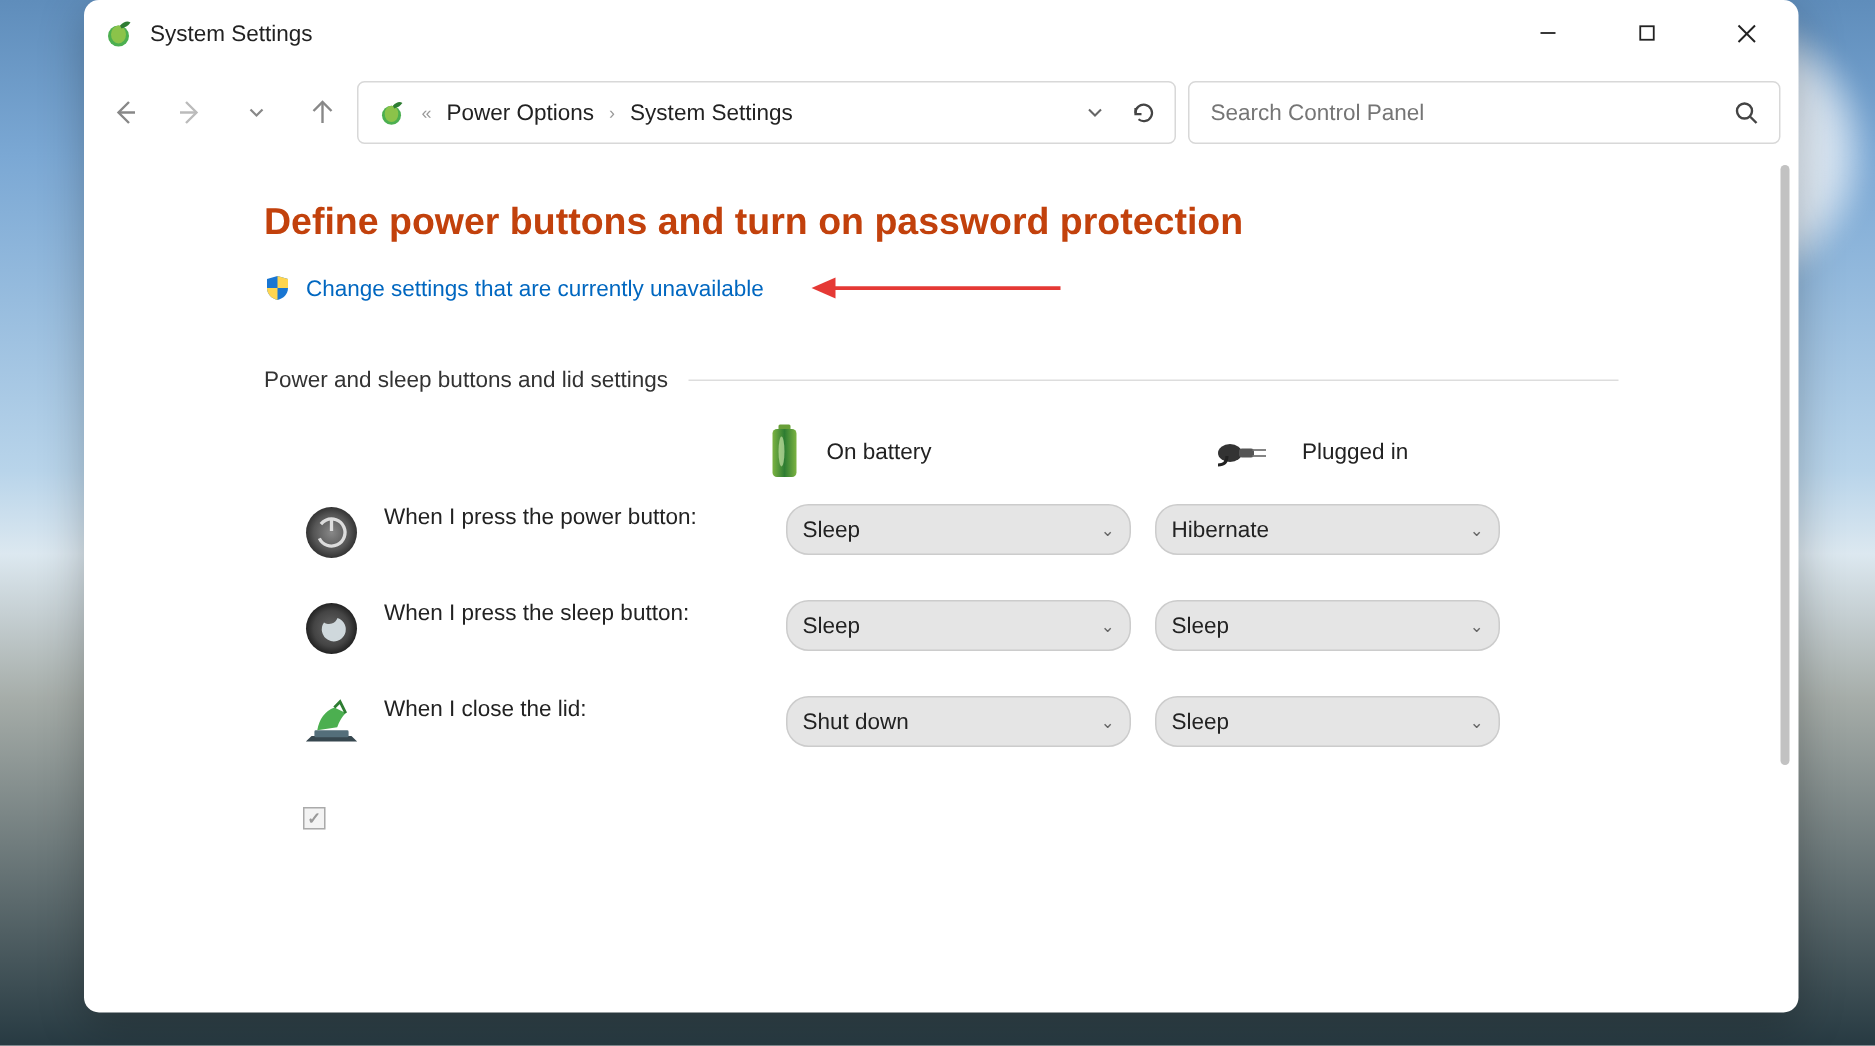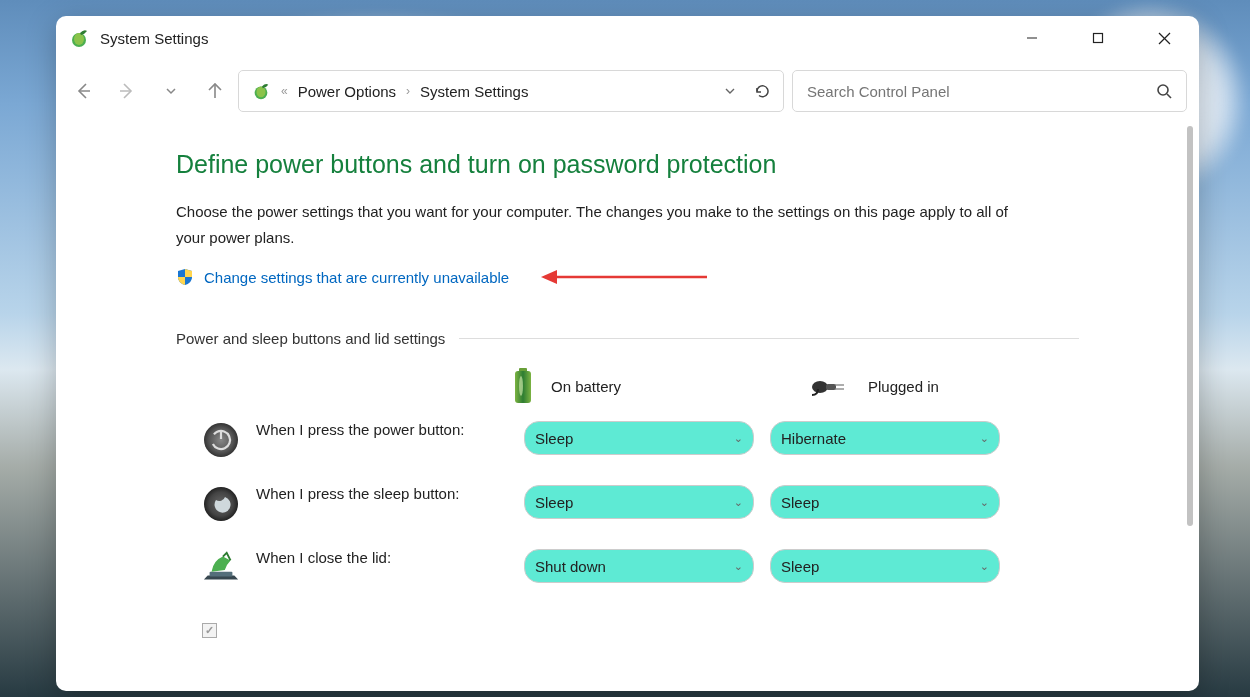--- a/index.html
+++ b/index.html
@@ -1,52 +1,52 @@
 <!DOCTYPE html>
 <html><head>
 <meta charset="utf-8">
 <style>
 *{box-sizing:border-box;margin:0;padding:0;font-family:"Segoe UI",Tahoma,sans-serif}
 body{width:1250px;height:697px;background:linear-gradient(180deg,#7daad8 0%,#a8c8e8 35%,#c9dcef 55%,#8a9fad 75%,#3a4a52 95%);overflow:hidden;position:relative}
 .desktop-bg{position:absolute;inset:0;background:linear-gradient(180deg,#5f8dbb 0,#7ba8d4 15%,#b8d4ea 45%,#dce8f0 53%,#a5aca8 67%,#273a42 100%)}
 .sky-cloud{position:absolute;background:radial-gradient(ellipse at center,#fff 0%,rgba(255,255,255,.7)50%,transparent 70%);filter:blur(6px)}
-.window{position:absolute;top:16px;left:56px;width:1143px;height:675px;background:#fff;border-radius:10px;box-shadow:0 8px 30px rgba(0,0,0,.25);display:flex;flex-direction:column;overflow:hidden}
+.window{position:absolute;top:0;left:56px;width:1143px;height:675px;background:#fff;border-radius:10px;box-shadow:0 8px 30px rgba(0,0,0,.25);display:flex;flex-direction:column;overflow:hidden}
 .titlebar{height:44px;display:flex;align-items:center;padding:0 12px;gap:10px}
 .titlebar .app-icon{width:22px;height:22px;display:flex;align-items:center;justify-content:center}
 .titlebar .title{font-size:15px;color:#222}
 .win-ctrls{margin-left:auto;display:flex;align-items:center;gap:36px;padding-right:8px}
 .win-ctrls .ctrl{width:30px;height:30px;display:flex;align-items:center;justify-content:center;color:#222;cursor:pointer;font-size:14px}
 .toolbar{display:flex;align-items:center;gap:8px;padding:8px 12px;height:62px}
 .nav-arrows{display:flex;align-items:center;gap:14px}
 .nav-btn{width:30px;height:30px;display:flex;align-items:center;justify-content:center;color:#777;cursor:pointer}
 .addrbar{flex:1;border:1px solid #d8d8d8;border-radius:5px;height:42px;display:flex;align-items:center;gap:10px;padding:0 12px;color:#222;font-size:15px}
 .addrbar .sep{color:#999;font-size:12px}
 .addrbar .seg{cursor:pointer}
 .addrbar .segend{margin-left:auto;display:flex;align-items:center;gap:18px;color:#555}
 .searchbar{width:395px;border:1px solid #d8d8d8;border-radius:5px;height:42px;display:flex;align-items:center;padding:18px 14px;color:#888;font-size:15px}
 .searchbar input{border:0;outline:0;flex:1;font-size:15px;color:#222;background:transparent}
 .body{flex:1;position:relative;overflow:hidden}
 .scroll{position:absolute;top:4px;right:4px;bottom:4px;width:10px;background:transparent}
 .thumb{position:absolute;top:0;left:2px;width:6px;height:400px;background:#c2c2c2;border-radius:3px}
 .content{padding:28px 120px 0 120px;color:#222}
-.heading{font-size:25px;font-weight:400;color:#15803d;margin-bottom:20px}
+.heading{font-size:25px;font-weight:700;color:#c2410c;margin-bottom:20px}
 .desc{font-size:15px;line-height:1.7;max-width:860px;margin-bottom:18px}
 .linkrow{display:flex;align-items:center;gap:10px;margin-bottom:44px}
 .shield{width:18px;height:18px}
 .linktxt{color:#0067c0;font-size:15px;cursor:pointer}
 .arrow-annot{margin-left:20px}
 .section{display:flex;align-items:center;gap:14px;margin:8px 0 14px;font-size:15px;color:#333}
 .section .rule{flex:1;height:1px;background:#ddd}
 .colheads{display:flex;align-items:center;padding-left:335px;gap:55px;height:50px;margin-bottom:10px}
 .colhead{display:flex;align-items:center;gap:16px;font-size:15px;width:210px}
 .settingrow{display:flex;align-items:flex-start;padding-left:26px;height:64px;gap:16px}
 .settingrow .icon{width:38px;height:38px;display:flex;align-items:center;justify-content:center}
 .settingrow .lbl{width:252px;font-size:15px}
 .selects{display:flex;gap:16px}
-.sel{width:230px;height:34px;border:1px solid #ccc;border-radius:15px;display:flex;align-items:center;padding:0 10px;font-size:15px;justify-content:space-between;cursor:pointer;background:#5eead4}
+.sel{width:230px;height:34px;border:1px solid #ccc;border-radius:15px;display:flex;align-items:center;padding:0 10px;font-size:15px;justify-content:space-between;cursor:pointer;background:#e5e5e5}
 .sel .chev{color:#666;font-size:11px}
 .shutdown-sec{margin-top:16px}
 .fast{display:flex;align-items:center;gap:10px;padding-left:26px;font-size:15px;font-weight:600;color:#555;margin-top:10px}
 .cb{width:15px;height:15px;border:1px solid #aaa;background:#f3f3f3;display:flex;align-items:center;justify-content:center;font-size:11px;color:#999}
 svg{display:block}
 </style>
 </head>
 <body>
 <div class="desktop-bg">
   <div class="sky-cloud" style="top:14px;left:180px;width:400px;height:120px"></div>
@@ -142,21 +142,20 @@
             <circle cx="7" cy="7" r="5" fill="none" stroke="#444" stroke-width="1.6"></circle>
             <line x1="11" y1="11" x2="15" y2="15" stroke="#444" stroke-width="1.6"></line>
           </svg>
         </span>
     </div>
   </div>
 
   <div class="body">
     <div class="content">
       <div class="heading">Define power buttons and turn on password protection</div>
-      <div class="desc">Choose the power settings that you want for your computer. The changes you make to the settings on this page apply to all of your power plans.</div>
       <div class="linkrow">
         <span class="shield">
           <svg width="18" height="18" viewBox="0 0 18 18">
               <path d="M9 1 L16 3 V9 C16 13 13 16 9 17 C5 16 2 13 2 9 V3 Z" fill="#1976d2"></path>
               <path d="M9 1 L16 3 V9 L9 9 Z" fill="#ffd54f"></path>
               <path d="M2 9 L9 9 V17 C5 16 2 13 2 9 Z" fill="#ffd54f"></path>
             </svg>
         </span>
         <span class="linktxt">Change settings that are currently unavailable</span>
         <span class="arrow-annot">

